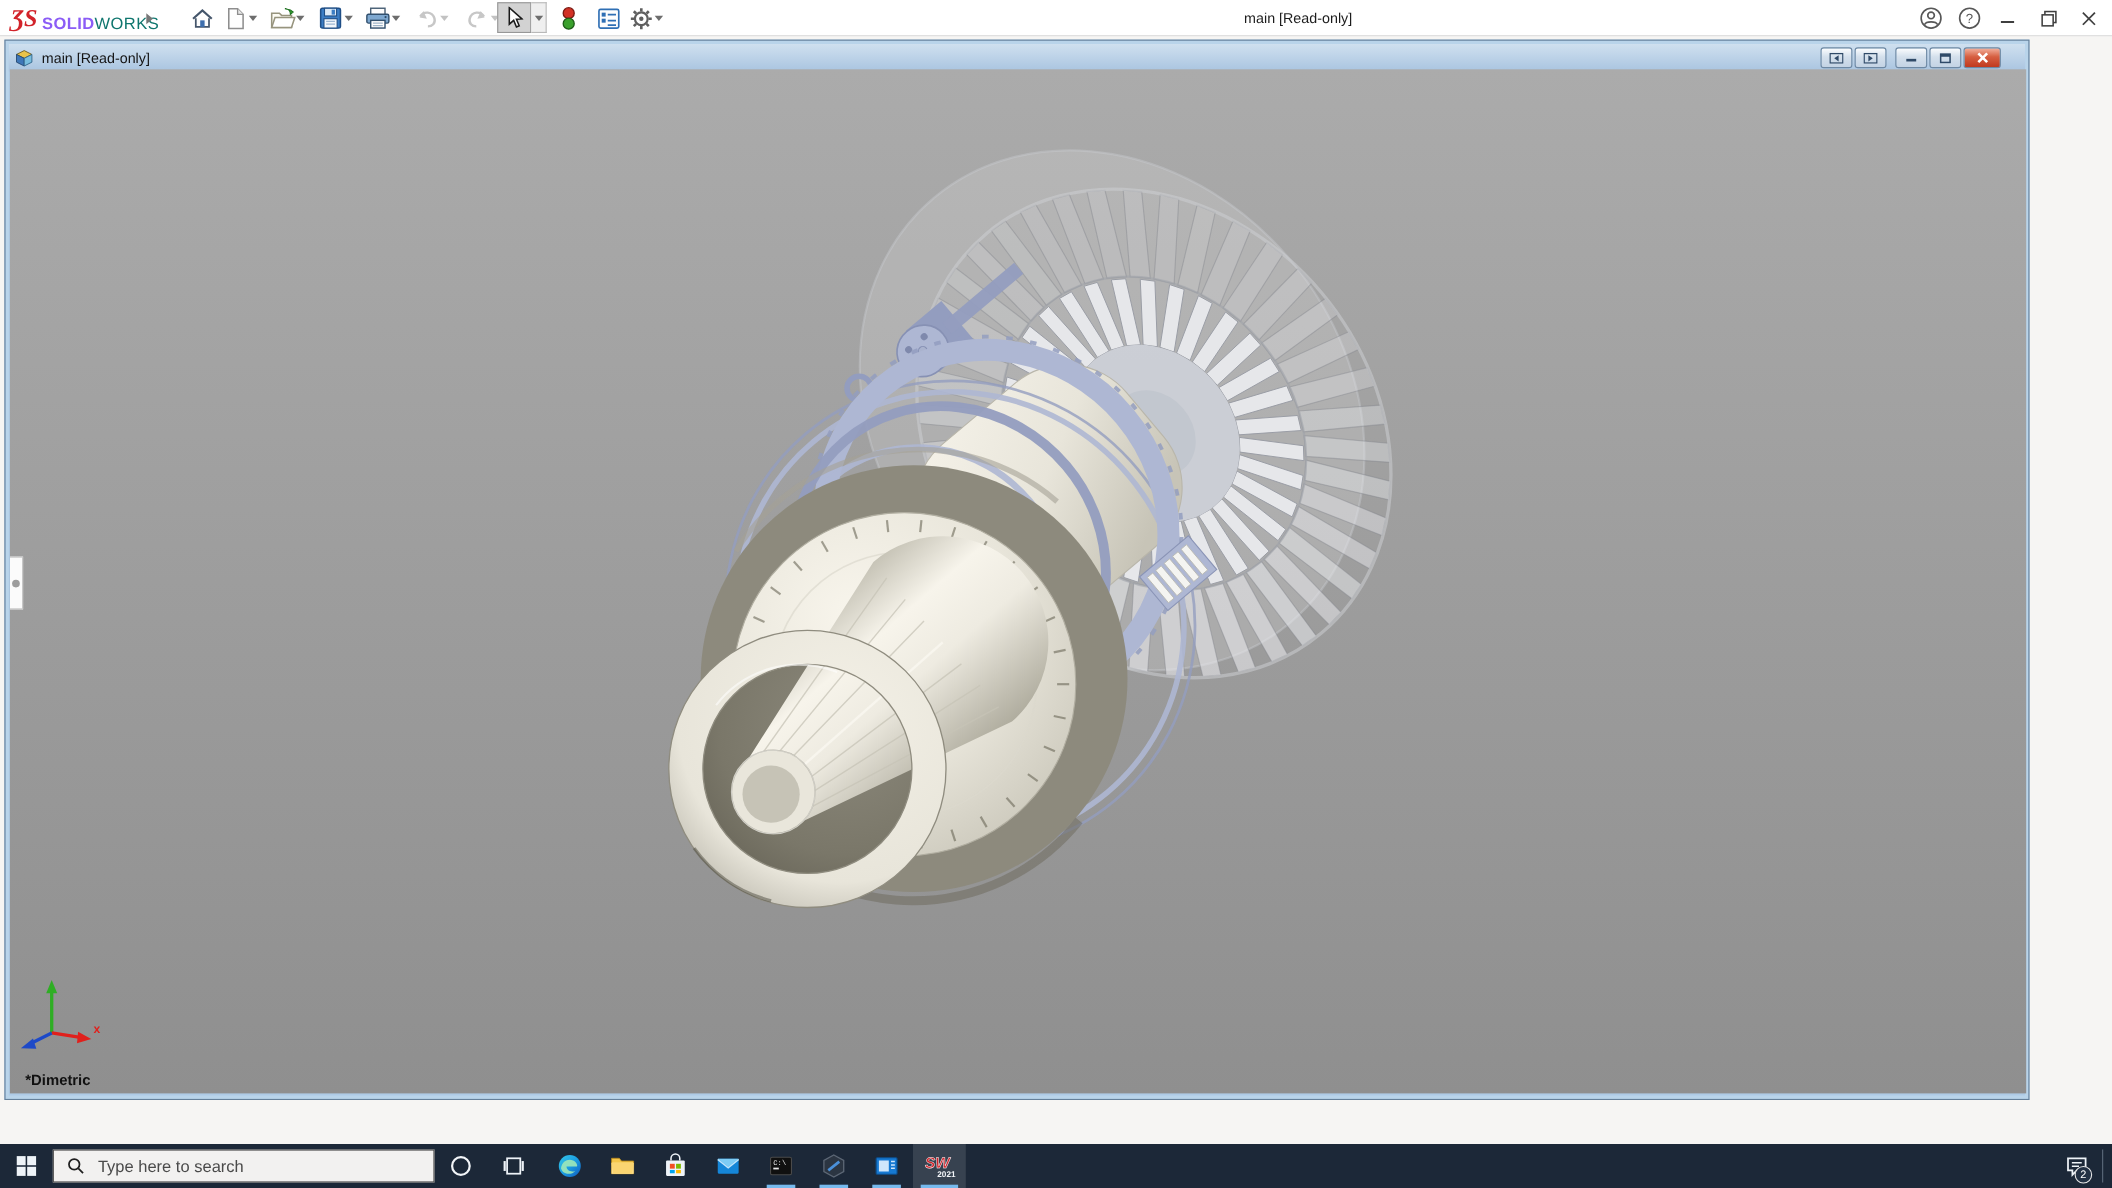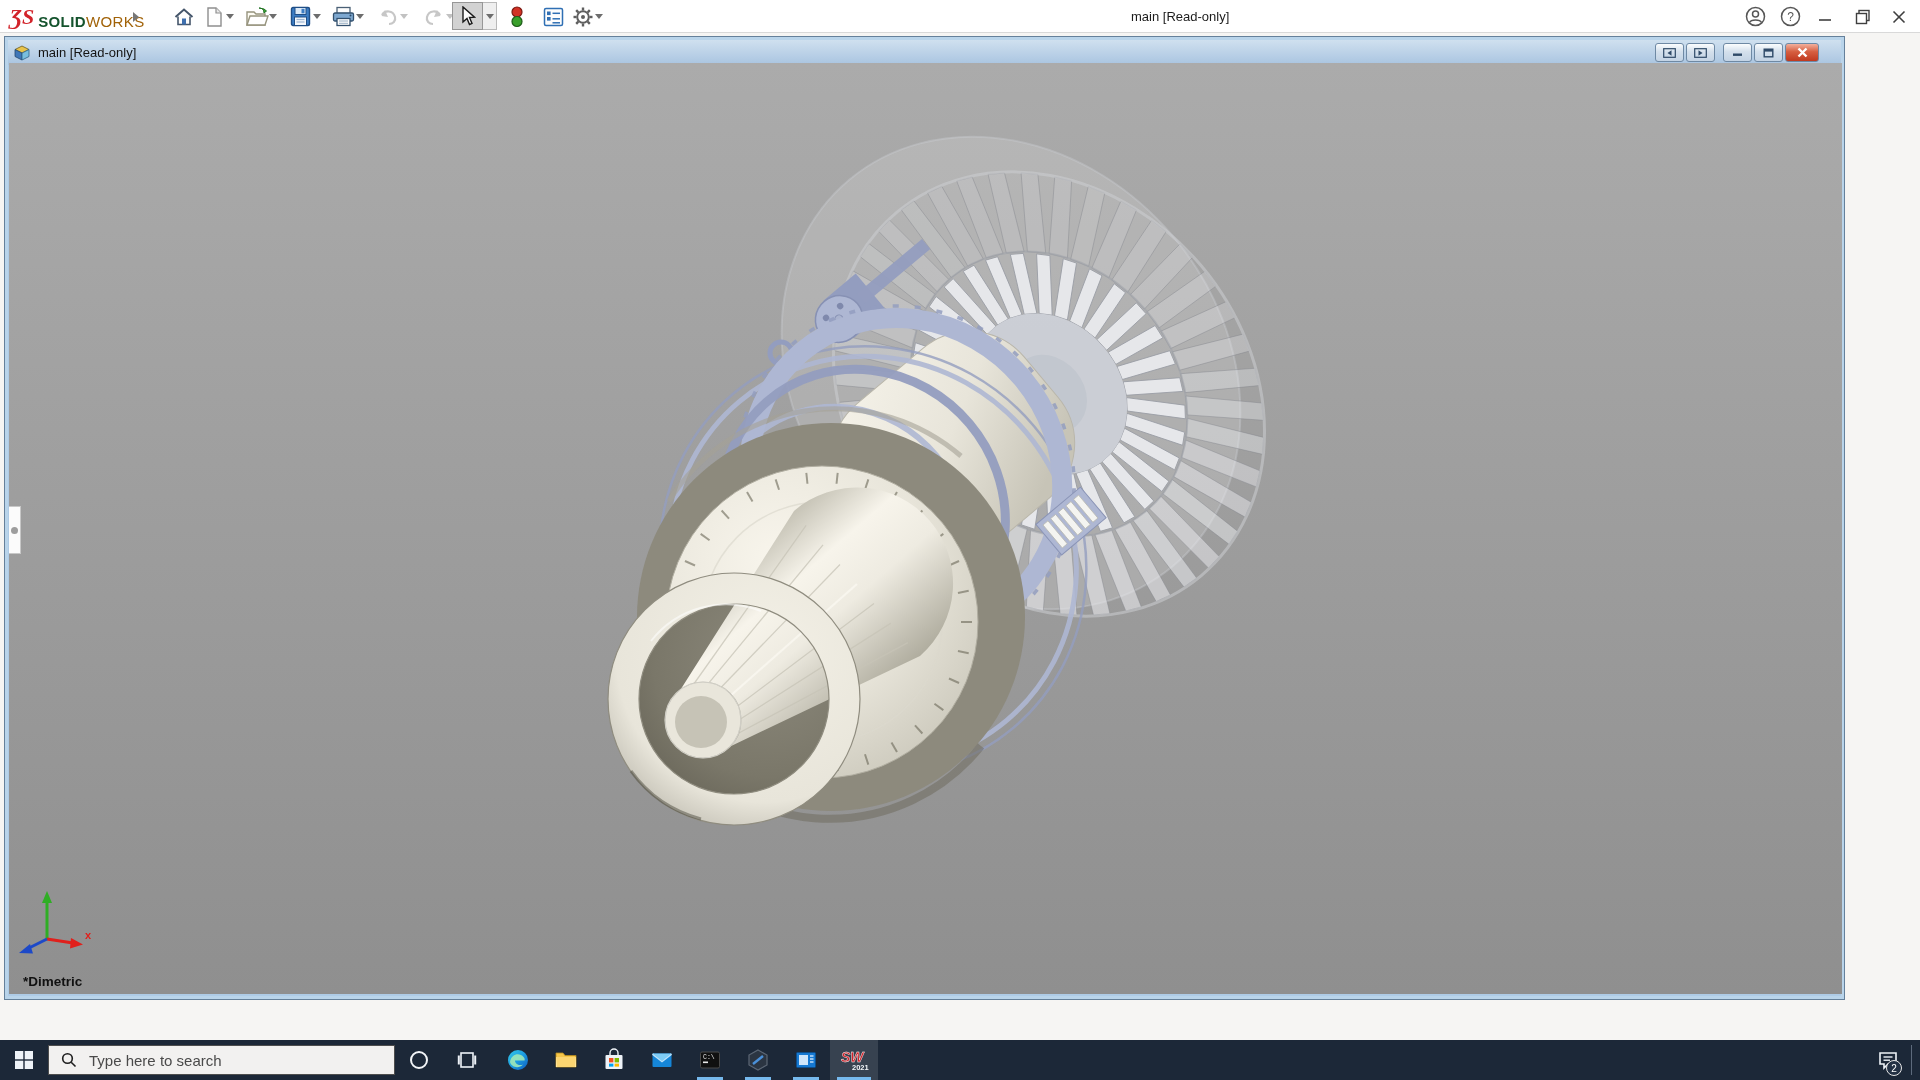--- a/index.html
+++ b/index.html
@@ -3,22 +3,22 @@
 <meta charset="utf-8">
 <style>
   html,body{margin:0;padding:0;width:1920px;height:1080px;overflow:hidden;
     font-family:"Liberation Sans",sans-serif;background:#f6f5f3;}
   *{box-sizing:border-box;}
   
   #titlebar{position:absolute;left:0;top:0;width:1920px;height:33px;background:#ffffff;
     border-bottom:1px solid #d9d9d9;z-index:30;}
   #logo{position:absolute;left:10px;top:4px;height:26px;display:flex;align-items:flex-end;}
   #logo .glyph{font:italic 700 22px "Liberation Serif",serif;color:#d2232a;margin-right:4px;}
-  #logo .b1{font:700 15px "Liberation Sans",sans-serif;color:#14532d;letter-spacing:.4px;}
-  #logo .b2{font:400 15px "Liberation Sans",sans-serif;color:#a16207;letter-spacing:.4px;}
+  #logo .b1{font:700 15px "Liberation Sans",sans-serif;color:#8b5cf6;letter-spacing:.4px;}
+  #logo .b2{font:400 15px "Liberation Sans",sans-serif;color:#0f766e;letter-spacing:.4px;}
   .ticon{position:absolute;top:3px;width:27px;height:27px;display:flex;align-items:center;justify-content:center;cursor:pointer;}
   .caret{position:absolute;top:3px;width:13px;height:27px;display:flex;align-items:center;justify-content:center;cursor:pointer;}
   #select-tool{position:absolute;left:452px;top:2px;width:31px;height:28px;background:#d2d2d2;
     border:1px solid #979797;display:flex;align-items:center;justify-content:center;}
   #select-caret{position:absolute;left:483px;top:2px;width:14px;height:28px;background:#efefef;
     border:1px solid #b9b9b9;border-left:none;display:flex;align-items:center;justify-content:center;}
   #app-title{position:absolute;left:1131px;top:9px;font-size:13px;color:#1c1c1c;}
   .winctl{position:absolute;top:2px;width:30px;height:29px;display:flex;align-items:center;justify-content:center;cursor:pointer;}
   
   #docwin{position:absolute;left:4px;top:36px;width:1841px;height:964px;

